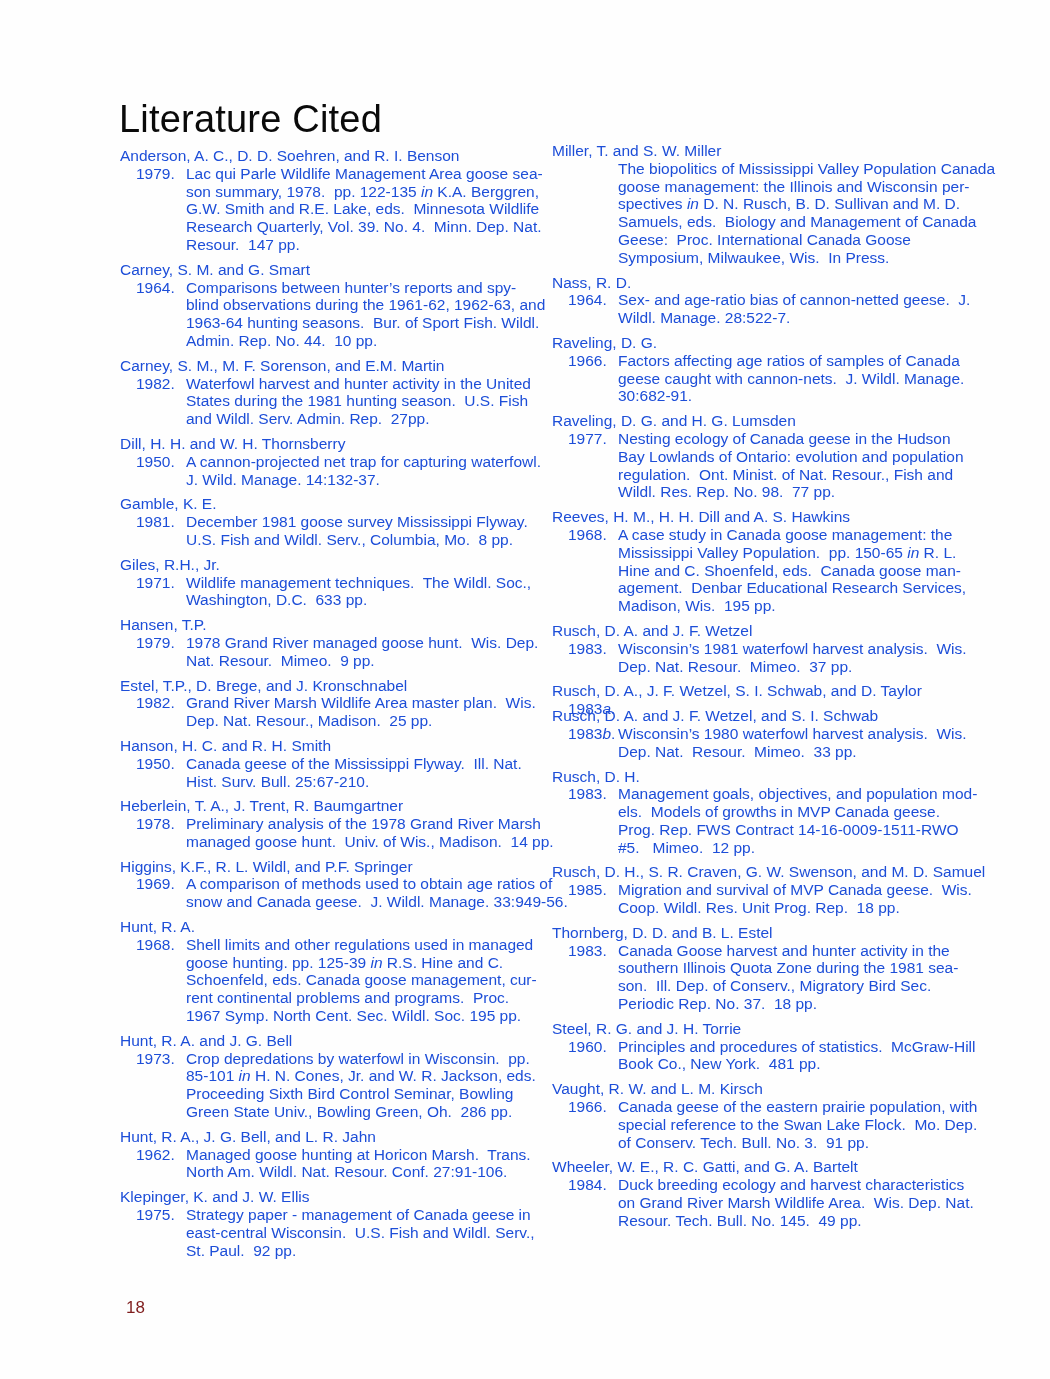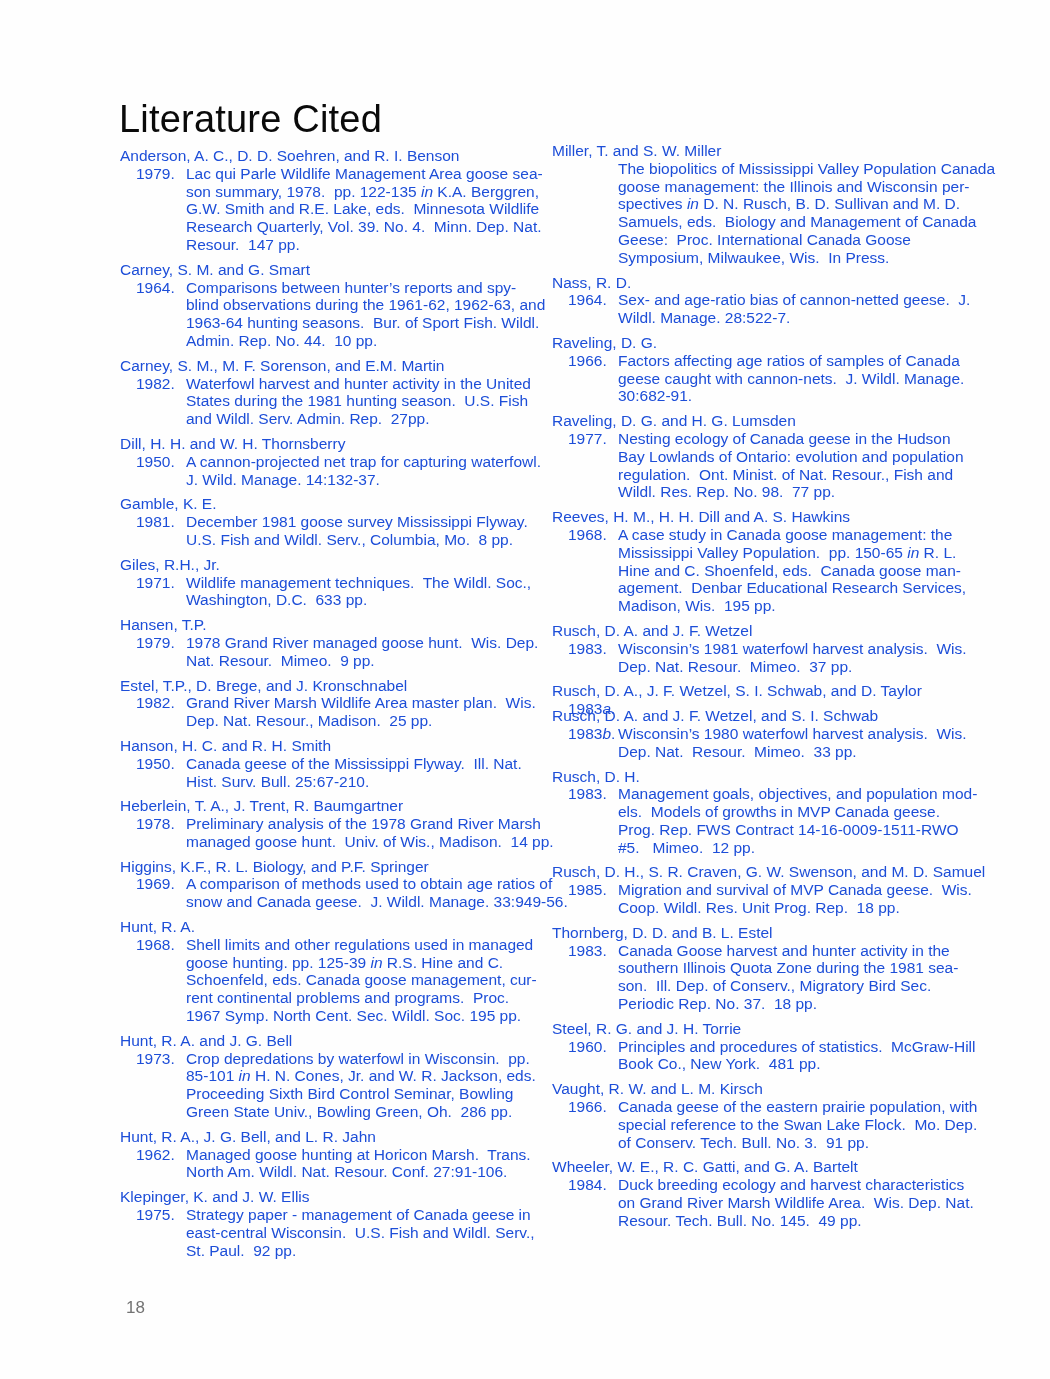--- a/index.html
+++ b/index.html
@@ -36,21 +36,21 @@
   .column.right { left: 552px; top: 142px; }
   .entry { position: relative; margin-bottom: 7px; }
   .entry .authors { white-space: pre-wrap; }
   .entry .ref { position: relative; padding-left: 66px; }
   .entry .year { position: absolute; left: 16px; top: 0; white-space: nowrap; }
   .entry .text { white-space: pre-wrap; }
   .page-number {
     position: absolute;
     left: 126px; top: 1298px;
     font-size: 17px;
-    color: #737373;
+    color: #7f1d1d;
   }
   i { font-style: italic; }
 </style>
 </head>
 <body>
 
 <div class="sheet">
 
   <h1 class="page-title">Literature Cited</h1>
 
@@ -136,21 +136,21 @@
 
       <div class="entry">
         <div class="authors">Heberlein, T. A., J. Trent, R. Baumgartner</div>
         <div class="ref">
           <span class="year">1978.</span><span class="text">Preliminary analysis of the 1978 Grand River Marsh
 managed goose hunt.  Univ. of Wis., Madison.  14 pp.</span>
         </div>
       </div>
 
       <div class="entry">
-        <div class="authors">Higgins, K.F., R. L. Biology, and P.F. Springer</div>
+        <div class="authors">Higgins, K.F., R. L. Wildl, and P.F. Springer</div>
         <div class="ref">
           <span class="year">1969.</span><span class="text">A comparison of methods used to obtain age ratios of
 snow and Canada geese.  J. Wildl. Manage. 33:949-56.</span>
         </div>
       </div>
 
       <div class="entry">
         <div class="authors">Hunt, R. A.</div>
         <div class="ref">
           <span class="year">1968.</span><span class="text">Shell limits and other regulations used in managed

